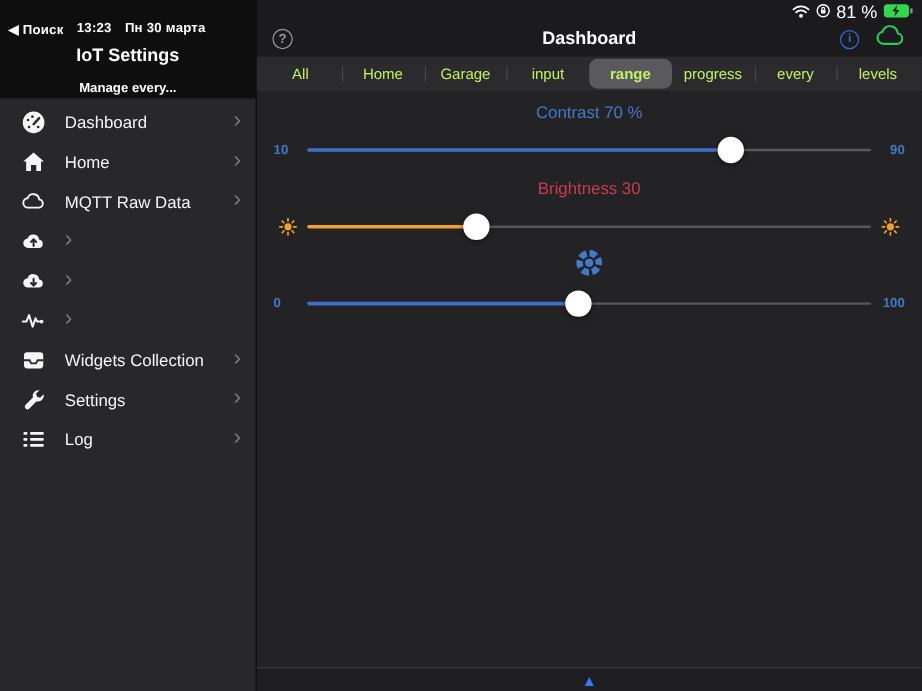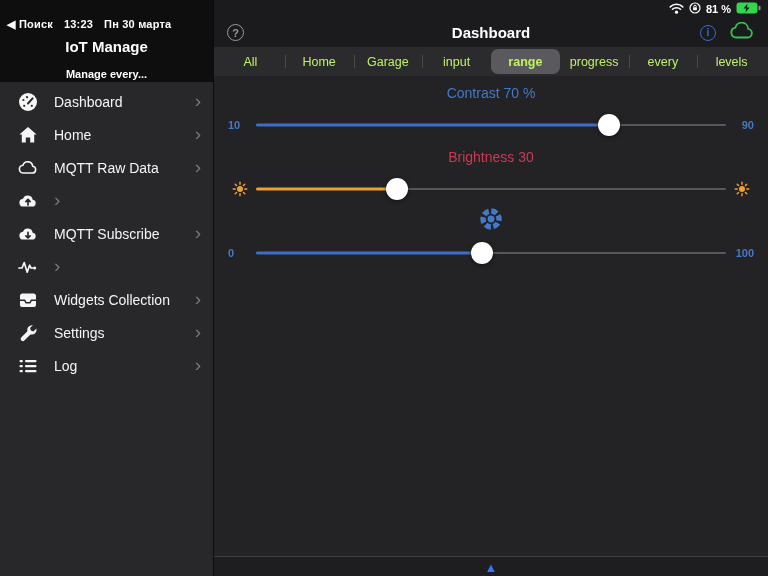--- a/index.html
+++ b/index.html
@@ -15,21 +15,21 @@
   .app-subtitle { text-align:center; color:#fff; font-size:11px; font-weight:700; margin-top:13px; }
   .sidebar-items { padding-top:3px; }
   .side-item { height:33px; display:flex; align-items:center; padding:0 12px 0 17px; cursor:default; }
   .side-item .icon { width:22px; height:22px; margin-right:15px; display:flex; align-items:center; justify-content:center; flex:0 0 22px; }
   .side-item .lbl { flex:1; font-size:14px; color:#f5f5f5; }
   .chev { color:#77777d; font-size:19px; line-height:1; font-weight:400; transform:translateY(-1px); }
 
   
   .main { flex:1; display:flex; flex-direction:column; min-width:0; }
   .main-top { height:47px; flex:0 0 47px; background:#1b1b1d; position:relative; }
-  .status-right { position:absolute; top:2px; right:7px; display:flex; align-items:center; gap:5px; color:#fff; font-size:11px; font-weight:700; }
+  .status-right { position:absolute; top:2px; right:7px; display:flex; align-items:center; gap:5px; color:#fff; font-size:15px; font-weight:400; }
   .nav-bar { position:absolute; top:18px; left:0; right:0; height:29px; display:flex; align-items:center; padding:0 13px; }
   .help-icon { width:17px; height:17px; border:1.5px solid #98989d; border-radius:50%; color:#98989d;
                font-size:11px; font-weight:700; display:flex; align-items:center; justify-content:center; }
   .nav-title { position:absolute; left:50%; transform:translateX(-50%); color:#fff; font-size:15px; font-weight:700; }
   .nav-right { margin-left:auto; display:flex; align-items:center; gap:13px; }
   .info-icon { width:16px; height:16px; border:1.5px solid #2f6fd6; border-radius:50%; color:#2f6fd6;
                font-size:10px; font-weight:700; display:flex; align-items:center; justify-content:center; }
 
   .tab-bar { height:29px; flex:0 0 29px; background:#2b2b2d; display:flex; align-items:center; padding:2px 2px; }
   .tab { flex:1; height:25px; display:flex; align-items:center; justify-content:center;
@@ -62,21 +62,21 @@
 
 <div class="app">
 
   <aside class="sidebar">
     <div class="sidebar-header">
       <div class="status-left">
         <span>◀ Поиск</span>
         <span>13:23</span>
         <span>Пн 30 марта</span>
       </div>
-      <div class="app-title">IoT Manage</div>
+      <div class="app-title">IoT Settings</div>
       <div class="app-subtitle">Manage every...</div>
     </div>
 
     <nav class="sidebar-items">
 
       <div class="side-item">
         <span class="icon">
           <svg width="20" height="20" viewBox="0 0 20 20">
               <circle cx="10" cy="10" r="9" fill="#f5f5f5"></circle>
               <line x1="10" y1="11.5" x2="14.6" y2="6.4" stroke="#28282a" stroke-width="2" stroke-linecap="round"></line>
@@ -120,21 +120,20 @@
         <span class="chev">›</span>
       </div>
 
       <div class="side-item">
         <span class="icon">
           <svg width="20" height="20" viewBox="0 0 20 20">
               <path d="M5.6 15.6 h8.6 a3.4 3.4 0 0 0 .5-6.77 A5 5 0 0 0 5 7.8 a3.9 3.9 0 0 0 .6 7.8 Z" fill="#f5f5f5"></path>
               <path d="M10 8.4 V13.8 M7.9 11.8 L10 14 l2.1-2.2" stroke="#28282a" stroke-width="1.7" fill="none" stroke-linecap="round" stroke-linejoin="round"></path>
             </svg>
         </span>
-        <span class="lbl">MQTT Subscribe</span>
         <span class="chev">›</span>
       </div>
 
       <div class="side-item">
         <span class="icon">
           <svg width="20" height="20" viewBox="0 0 20 20">
               <path d="M1 11 h3 l2.2-5.4 3 9.6 2.4-7 1.4 2.8 h1.6" stroke="#f5f5f5" stroke-width="1.7" fill="none" stroke-linejoin="round" stroke-linecap="round"></path>
               <circle cx="16.6" cy="11" r="1.6" fill="#f5f5f5"></circle>
             </svg>
         </span>

